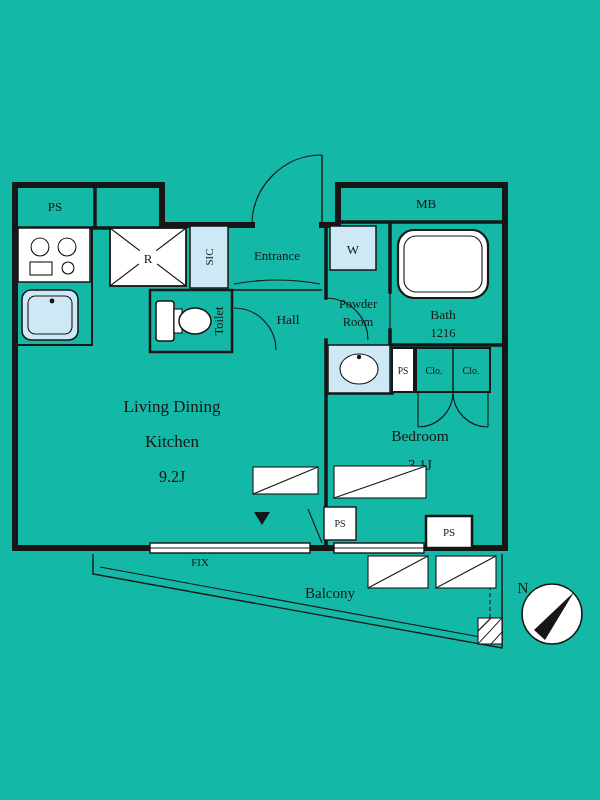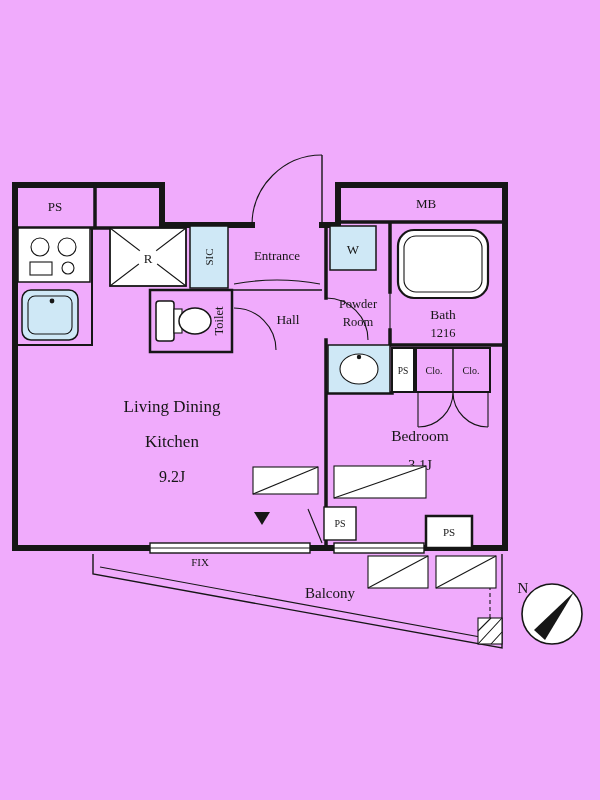--- a/index.html
+++ b/index.html
@@ -1,16 +1,16 @@
 <!DOCTYPE html>
 <html><head>
 <meta charset="utf-8">
 <style>
   html,body{margin:0;padding:0;background:#fff;}
-  .page{width:600px;height:800px;position:relative;background:#f0abfc;outline:1px solid #d9d9d9;overflow:hidden;}
+  .page{width:600px;height:800px;position:relative;background:#14b8a6;outline:1px solid #d9d9d9;overflow:hidden;}
   svg{display:block;}
   .wall{stroke:#161616;fill:none;stroke-linecap:square;stroke-linejoin:miter;}
   .w6{stroke-width:6;}
   .w35{stroke-width:3.5;}
   .w25{stroke-width:2.5;}
   .w2{stroke-width:2;}
   .thin{stroke:#161616;stroke-width:1.4;fill:none;}
   .hair{stroke:#161616;stroke-width:1.1;fill:none;}
   .fixture{stroke:#161616;stroke-width:1.5;}
   .whitefill{fill:#ffffff;}

